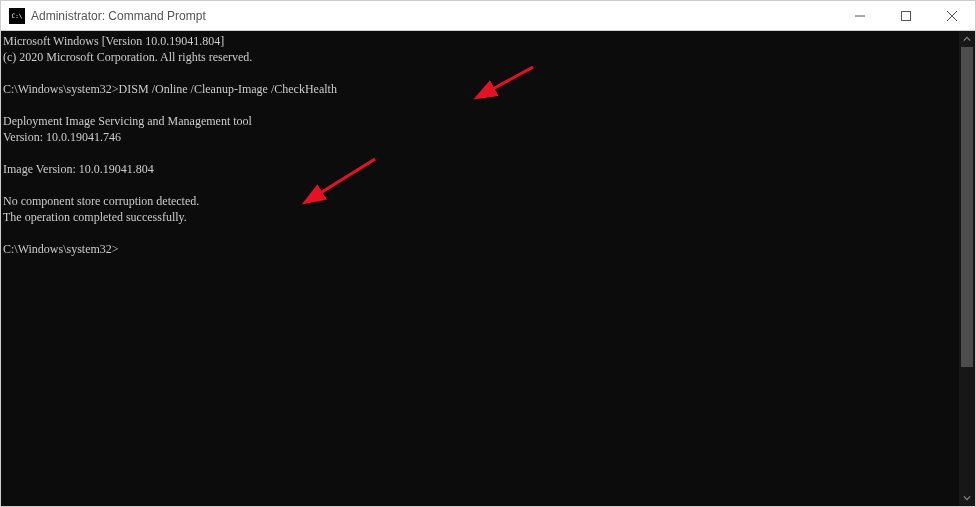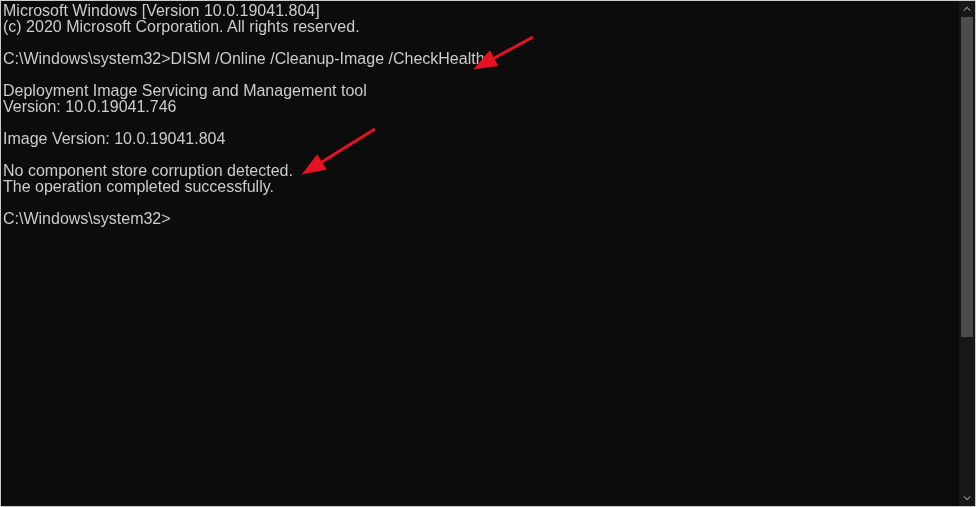--- a/index.html
+++ b/index.html
@@ -72,22 +72,22 @@
     .terminal-wrap {
       flex: 1;
       display: flex;
       background: #0c0c0c;
       position: relative;
     }
     .terminal {
       flex: 1;
       background: #0c0c0c;
       color: #cccccc;
-      font-family: Liberation Sans, sans-serif;
-      font-size: 16px;
+      font-family: Liberation Serif, serif;
+      font-size: 12px;
       line-height: 16px;
       padding: 2px 0 17px 2px;
       white-space: pre;
       overflow: hidden;
     }
     .scrollbar {
       width: 16px;
       background: #171717;
       display: flex;
       flex-direction: column;
@@ -120,20 +120,42 @@
       pointer-events: none;
     }
     .arrow svg {
       overflow: visible;
     }
   </style>
 </head>
 <body>
 
 <div class="window">
+  <div class="titlebar">
+    <div class="titlebar-icon"></div>
+    <div class="titlebar-title">Administrator: Command Prompt</div>
+    <div class="window-controls">
+      <div class="win-btn">
+        <svg viewBox="0 0 10 10">
+            <line x1="0" y1="5" x2="10" y2="5" stroke="#555" stroke-width="1"></line>
+          </svg>
+      </div>
+      <div class="win-btn">
+        <svg viewBox="0 0 10 10">
+            <rect x="0.5" y="0.5" width="9" height="9" fill="none" stroke="#555" stroke-width="1"></rect>
+          </svg>
+      </div>
+      <div class="win-btn">
+        <svg viewBox="0 0 10 10">
+            <line x1="0" y1="0" x2="10" y2="10" stroke="#555" stroke-width="1"></line>
+            <line x1="10" y1="0" x2="0" y2="10" stroke="#555" stroke-width="1"></line>
+          </svg>
+      </div>
+    </div>
+  </div>
   <div class="terminal-wrap">
     <div class="terminal" id="term">Microsoft Windows [Version 10.0.19041.804]
 (c) 2020 Microsoft Corporation. All rights reserved.
 
 C:\Windows\system32&gt;DISM /Online /Cleanup-Image /CheckHealth
 
 Deployment Image Servicing and Management tool
 Version: 10.0.19041.746
 
 Image Version: 10.0.19041.804

